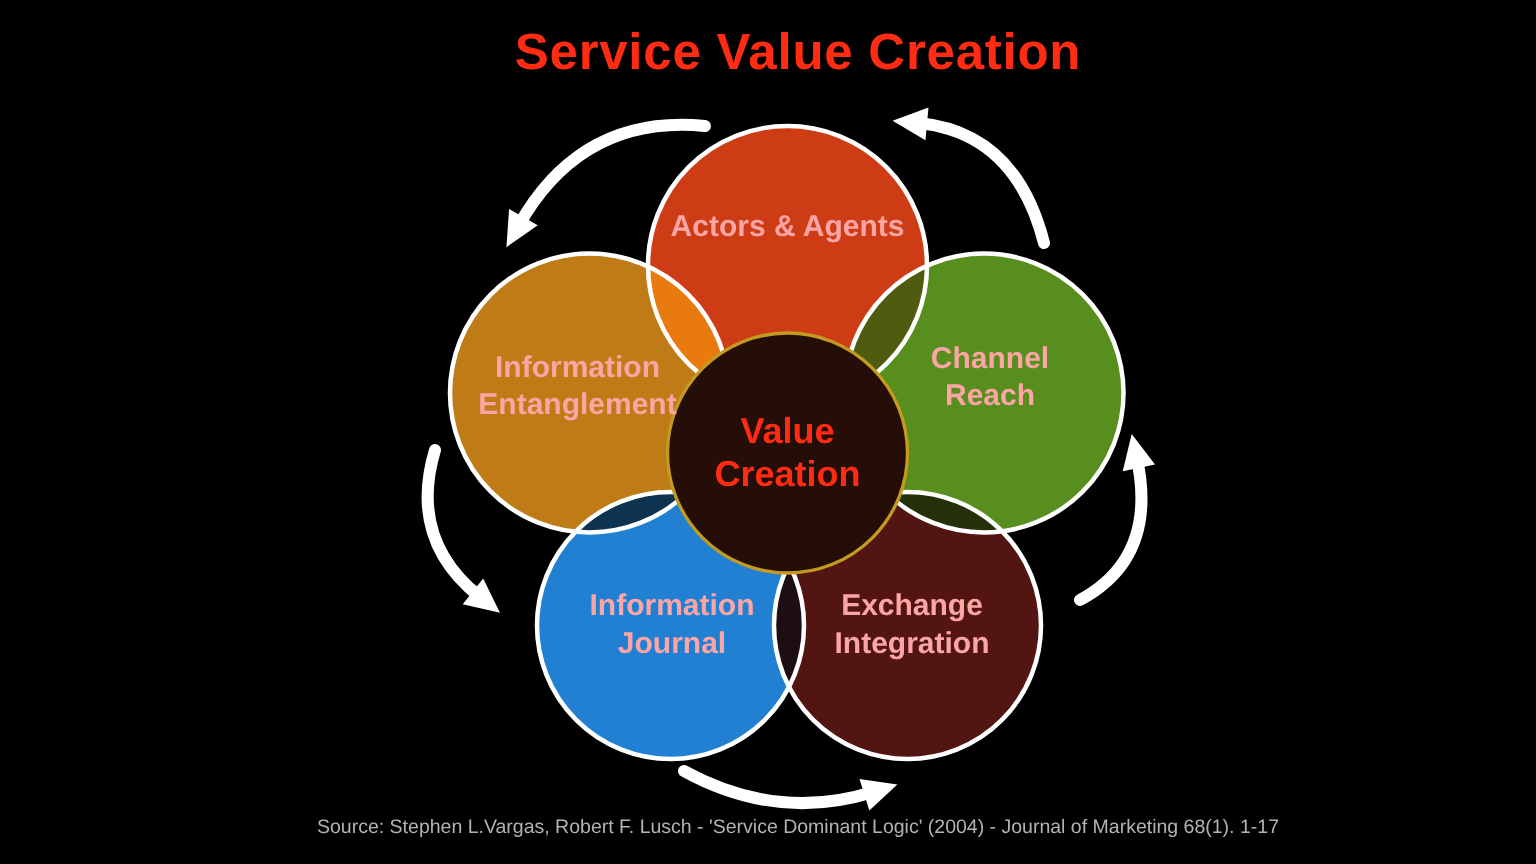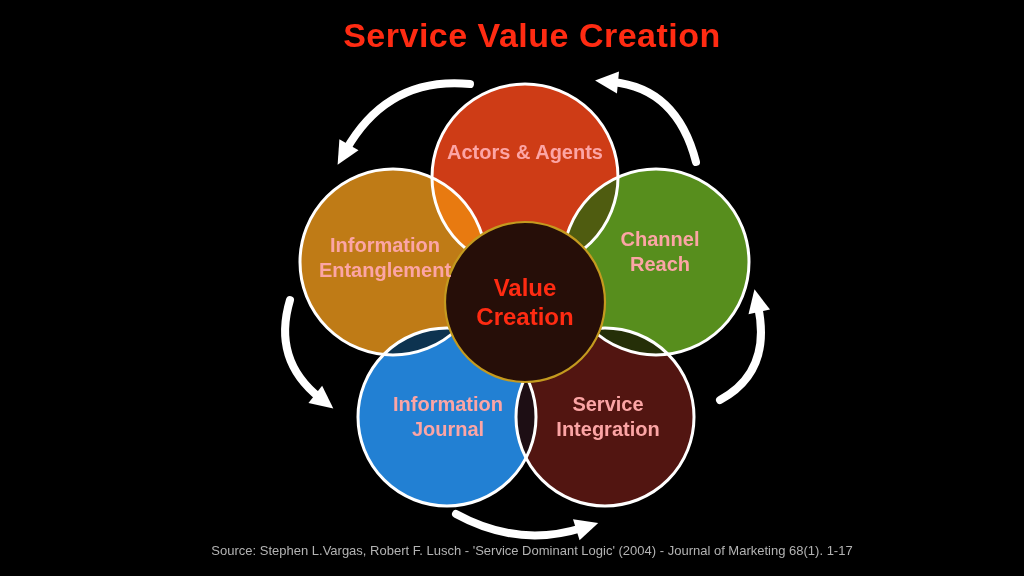--- a/index.html
+++ b/index.html
@@ -135,21 +135,21 @@
   </div>
   <div class="circle-label lbl-channel">
     <span class="l">Channel</span>
     <span class="l">Reach</span>
   </div>
   <div class="circle-label lbl-information">
     <span class="l">Information</span>
     <span class="l">Journal</span>
   </div>
   <div class="circle-label lbl-service">
-    <span class="l">Service</span>
+    <span class="l">Exchange</span>
     <span class="l">Integration</span>
   </div>
 
   <div class="center-label lbl-center">
     <span class="l">Value</span>
     <span class="l">Creation</span>
   </div>
 
   <div class="source">Source: Stephen L.Vargas, Robert F. Lusch - 'Service Dominant Logic' (2004) - Journal of Marketing 68(1). 1-17</div>
 

